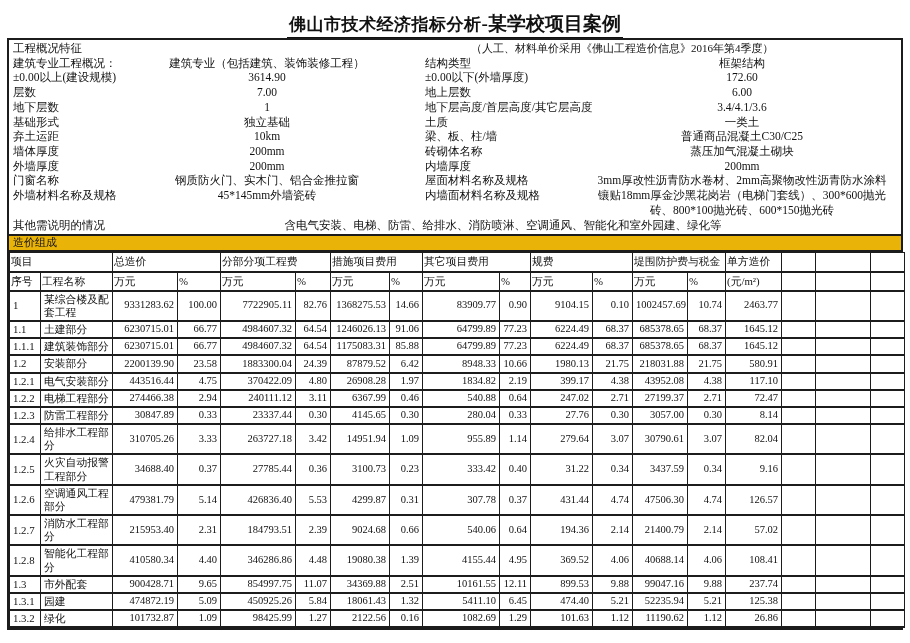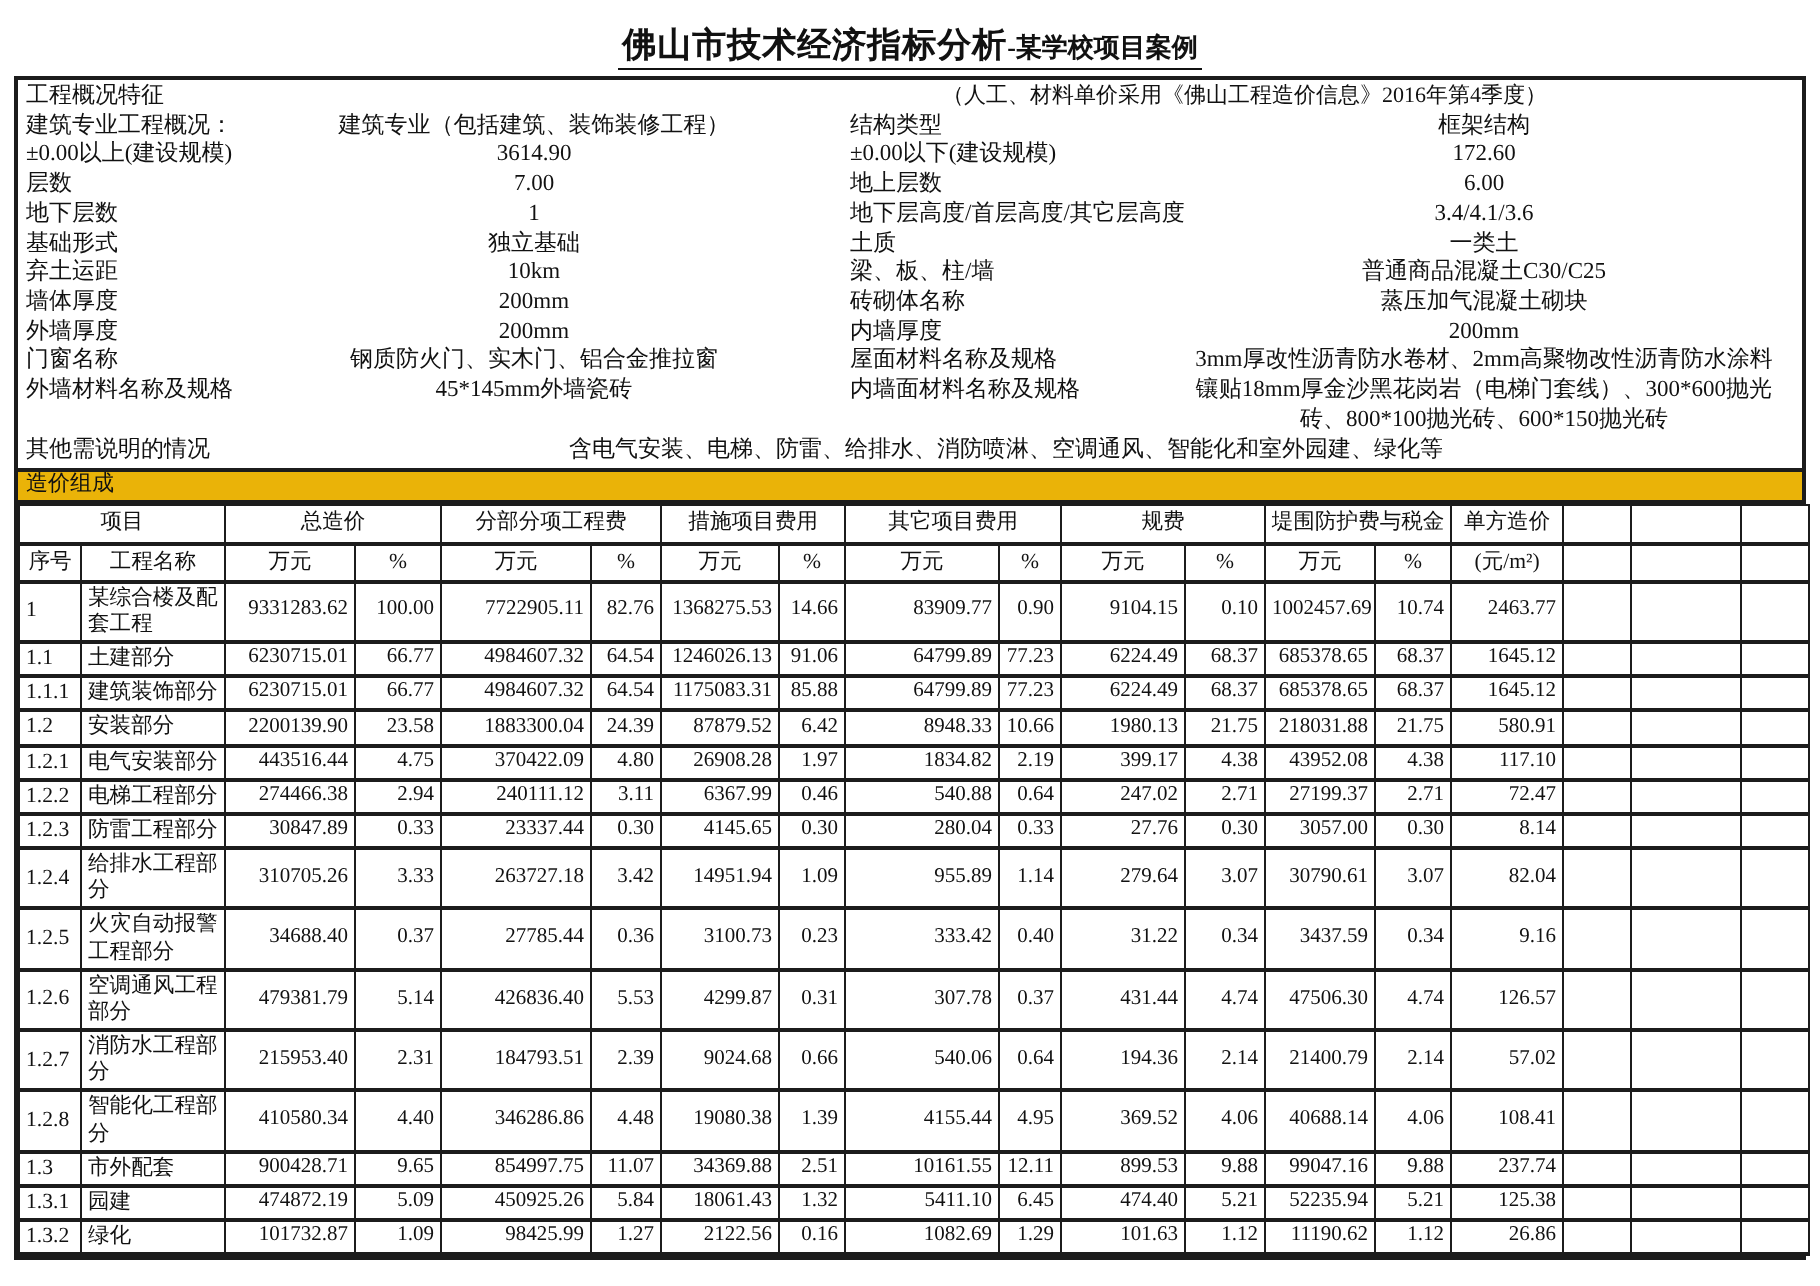--- a/index.html
+++ b/index.html
@@ -4,21 +4,21 @@
 <style>
   html,body{margin:0;padding:0;}
   body{
     width:910px;height:643px;background:#ffffff;color:#111;
     font-family:"Liberation Serif","DejaVu Serif",serif;
     overflow:hidden;
   }
   .title-wrap{text-align:center;padding-top:11px;height:27px;}
   .title-inline{display:inline-block;border-bottom:1.5px solid #111;padding:0 2px 0 2px;}
   .title-main{font-size:17px;font-weight:bold;letter-spacing:.5px;}
-  .title-sub{font-size:13px;font-weight:bold;}
+  .title-sub{font-size:19px;font-weight:bold;}
   .sheet{margin:0 7px;border:2px solid #1c1c1c;}
   
   .info{padding:1px 0 2px 0;font-size:11.5px;line-height:1.28;border-radius:11px;}
   .irow{display:grid;grid-template-columns:102px 310px 168px 1fr;padding-left:4px;padding-right:4px;}
   .irow.head{grid-template-columns:300px 1fr;}
   .ilbl{white-space:nowrap;}
   .ival{padding-right:6px;text-align:center;}
   .note{text-align:left;padding-left:158px;font-size:11px;white-space:nowrap;}
   .section-label{font-size:11.5px;}
   
@@ -26,21 +26,21 @@
     background:#eab308;border-top:2px solid #1c1c1c;border-bottom:2px solid #1c1c1c;
     font-size:11px;padding:0 0 1px 4px;line-height:13px;height:13px;
   }
   
   table.cost{width:100%;border-collapse:collapse;table-layout:fixed;font-size:10.8px;}
   table.cost td{
     border:1px solid #1c1c1c;border-bottom-width:2px;
     padding:1px 3px;line-height:1.22;vertical-align:middle;
     overflow:hidden;
   }
-  table.cost thead td{text-align:center;white-space:nowrap;padding:2px 1px;}
+  table.cost thead td{text-align:left;white-space:nowrap;padding:2px 1px;}
   td.no{text-align:left;padding-left:3px;white-space:nowrap;}
   td.name{text-align:left;padding:1px 2px;word-break:break-all;}
   td.num{text-align:right;font-size:10.5px;white-space:nowrap;}
   td.gs{border-left-width:2px;}
   td.empty{background:#fff;}
 </style>
 </head>
 <body>
 
 <div class="title-wrap">
@@ -59,21 +59,21 @@
     <div id="info-rows">
         <div class="irow">
           <div class="ilbl">建筑专业工程概况：</div>
           <div class="ival">建筑专业（包括建筑、装饰装修工程）</div>
           <div class="ilbl">结构类型</div>
           <div class="ival">框架结构</div>
         </div>
         <div class="irow">
           <div class="ilbl">±0.00以上(建设规模)</div>
           <div class="ival">3614.90</div>
-          <div class="ilbl">±0.00以下(建设规模)</div>
+          <div class="ilbl">±0.00以下(外墙厚度)</div>
           <div class="ival">172.60</div>
         </div>
         <div class="irow">
           <div class="ilbl">层数</div>
           <div class="ival">7.00</div>
           <div class="ilbl">地上层数</div>
           <div class="ival">6.00</div>
         </div>
         <div class="irow">
           <div class="ilbl">地下层数</div>

